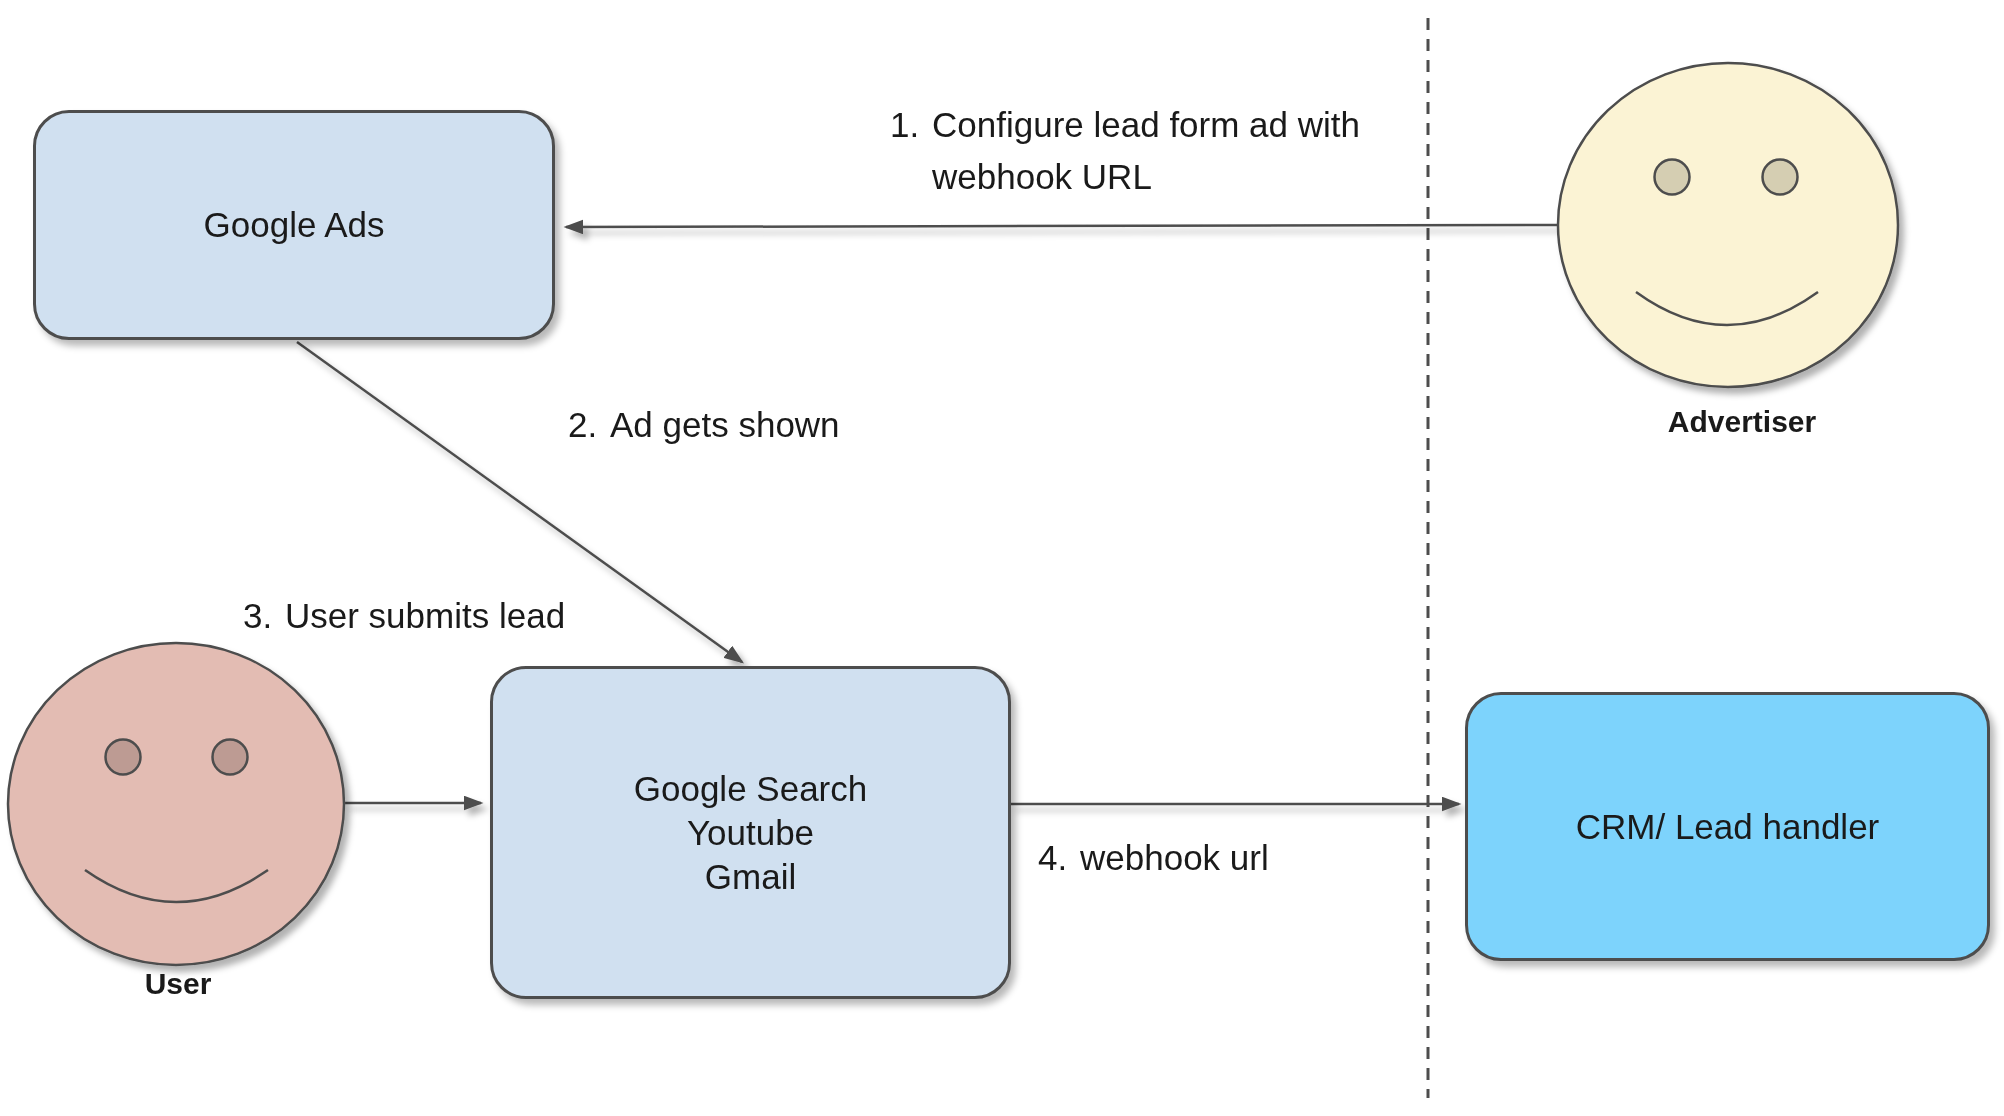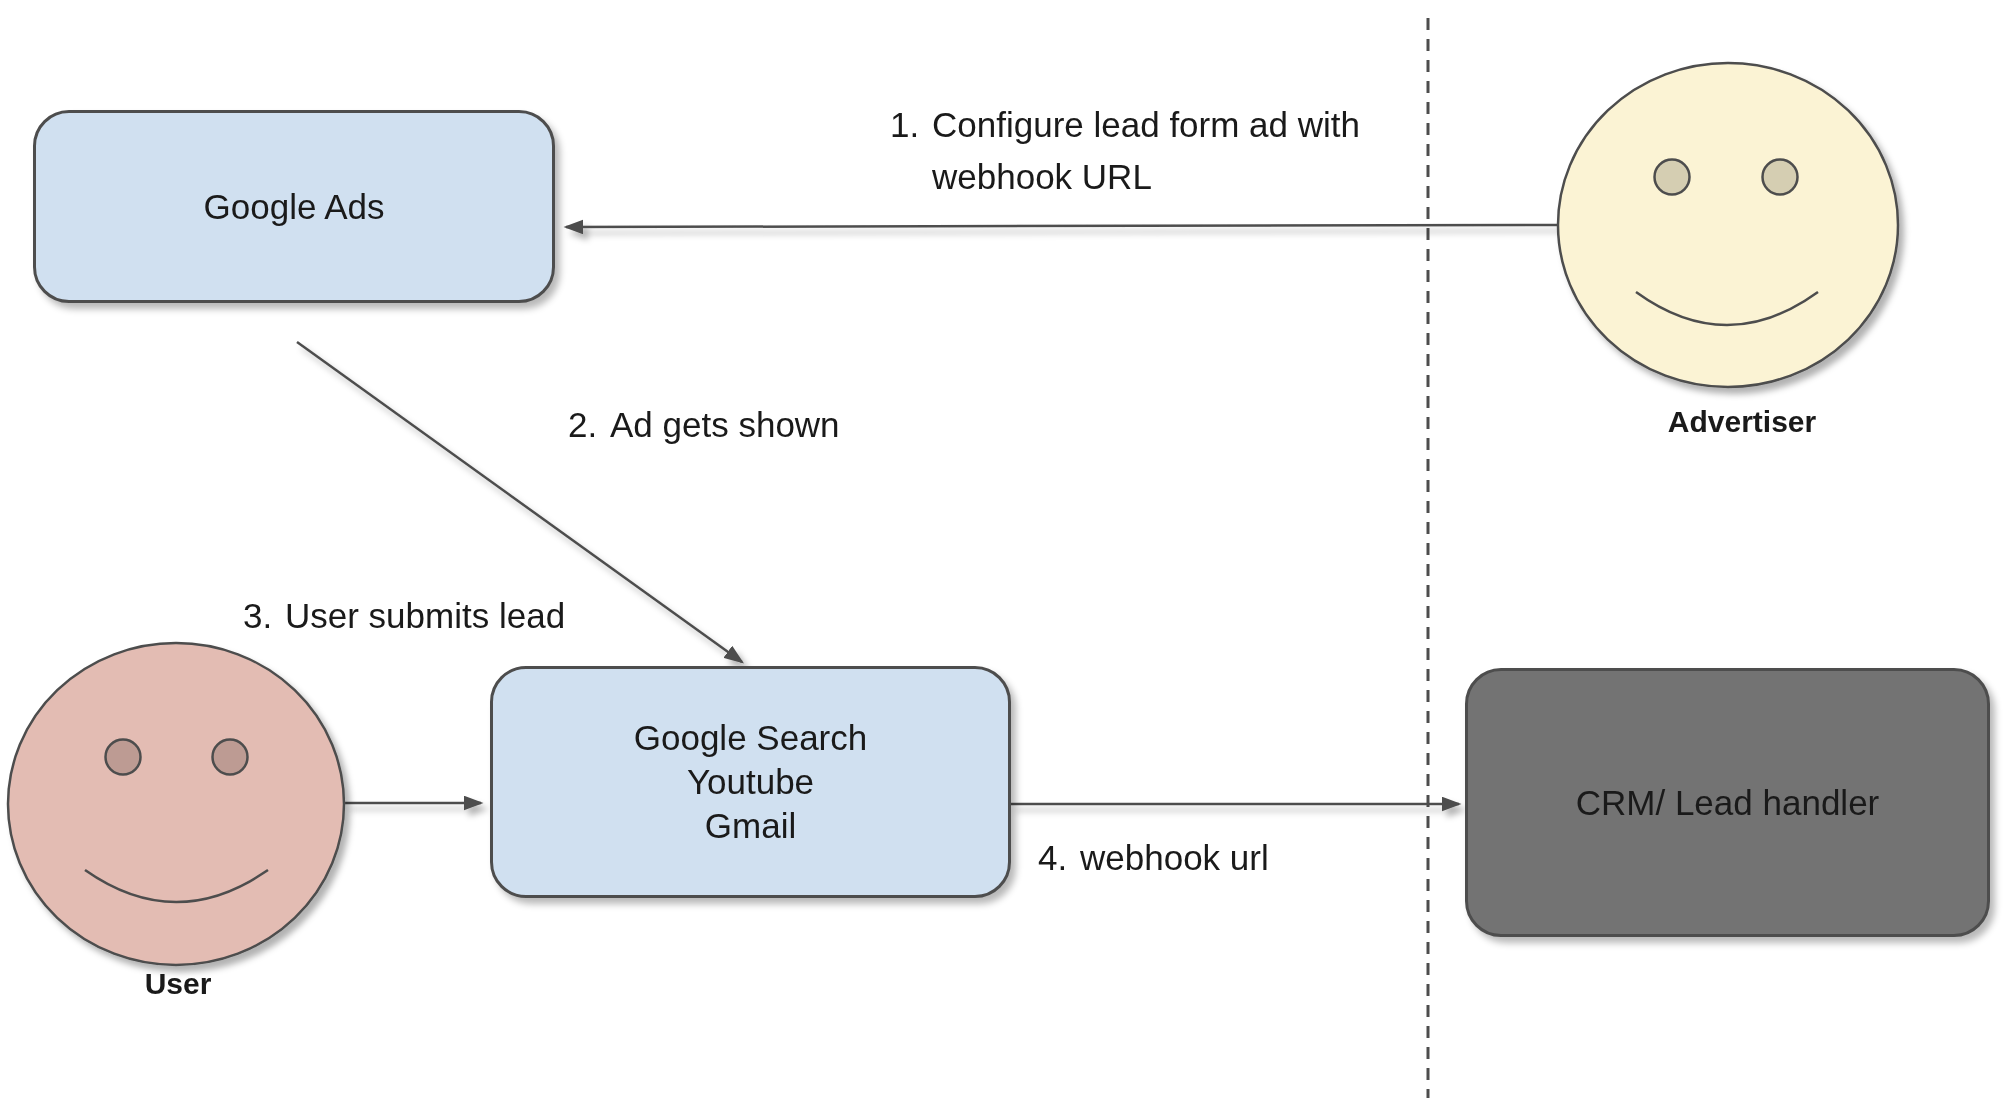--- a/index.html
+++ b/index.html
@@ -8,25 +8,25 @@
   .layer{position:absolute;left:0;top:0;width:2004px;height:1116px;}
 
   .box{
     position:absolute;box-sizing:border-box;
     border:3px solid #4d4d4d;border-radius:36px;
     display:flex;flex-direction:column;align-items:center;justify-content:center;
     text-align:center;font-size:35px;line-height:44px;
     box-shadow:5px 6px 7px rgba(0,0,0,0.28);
   }
   .box.blue{background:#d0e0f0;}
-  .box.yellow{background:#737373;}
+  .box.yellow{background:#7dd3fc;margin-top:24px;}
   .box span{display:block;}
 
-  #box-google-ads{left:33px;top:110px;width:522px;height:193px;}
-  #box-channels{left:490px;top:666px;width:521px;height:232px;}
+  #box-google-ads{left:33px;top:110px;width:522px;height:230px;}
+  #box-channels{left:490px;top:666px;width:521px;height:333px;}
   #box-crm{left:1465px;top:668px;width:525px;height:269px;}
 
   .step{position:absolute;display:flex;font-size:35px;line-height:52px;white-space:nowrap;}
   .step .num{flex:none;width:42px;}
   .step .lines span{display:block;}
   #step1{left:890px;top:99px;}
   #step2{left:568px;top:399px;}
   #step3{left:243px;top:590px;}
   #step4{left:1038px;top:832px;}
 

